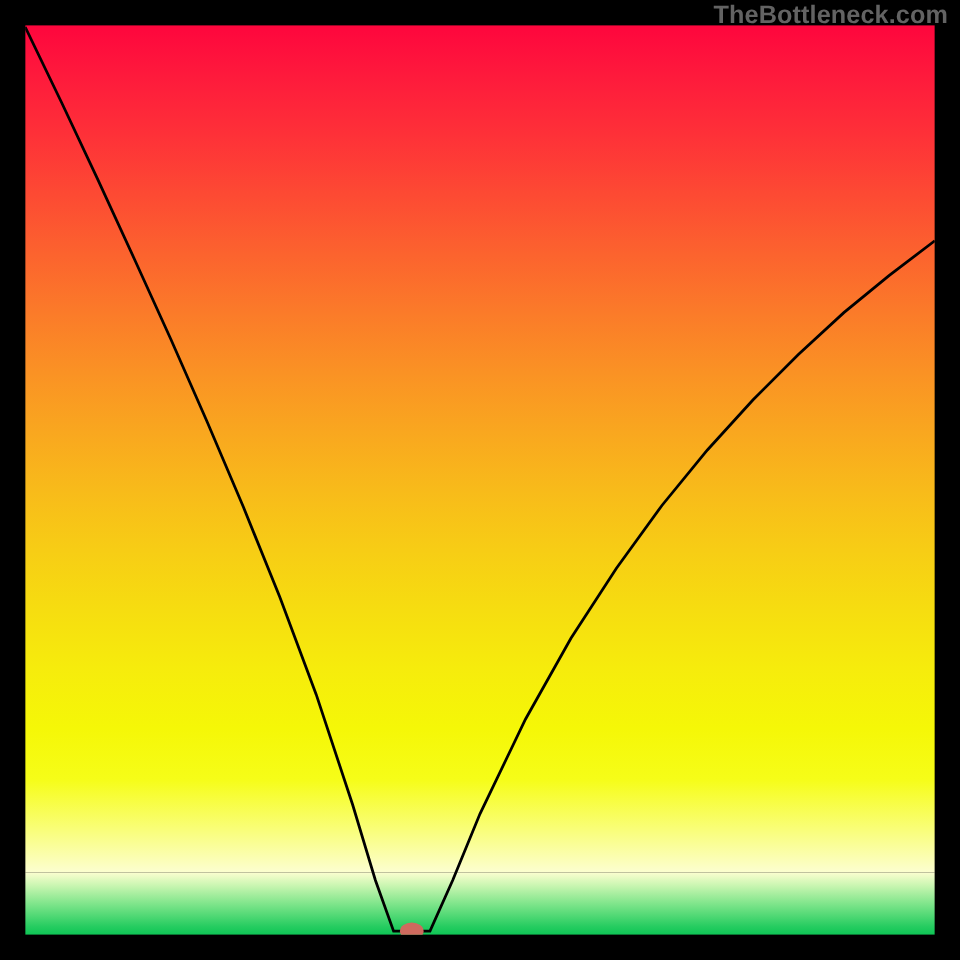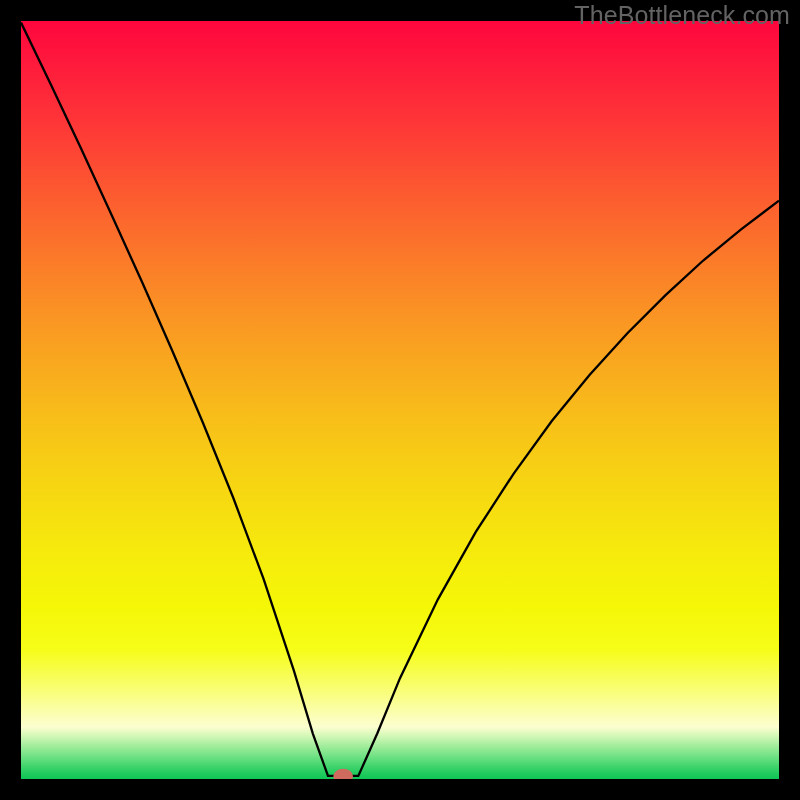--- a/index.html
+++ b/index.html
@@ -69,22 +69,22 @@
     top: 0;
     width: 100%;
     height: 100%;
     overflow: visible;
   }
   .attribution {
     position: absolute;
     top: 1px;
     right: 10px;
     color: #636363;
-    font-size: 25px;
-    font-weight: 400;
+    font-size: 21px;
+    font-weight: 700;
     letter-spacing: 0.1px;
   }
 </style>
 </head>
 <body>
 
 <div class="frame">
   <div class="gradient-bg"></div>
   <div class="green-band"></div>
 

